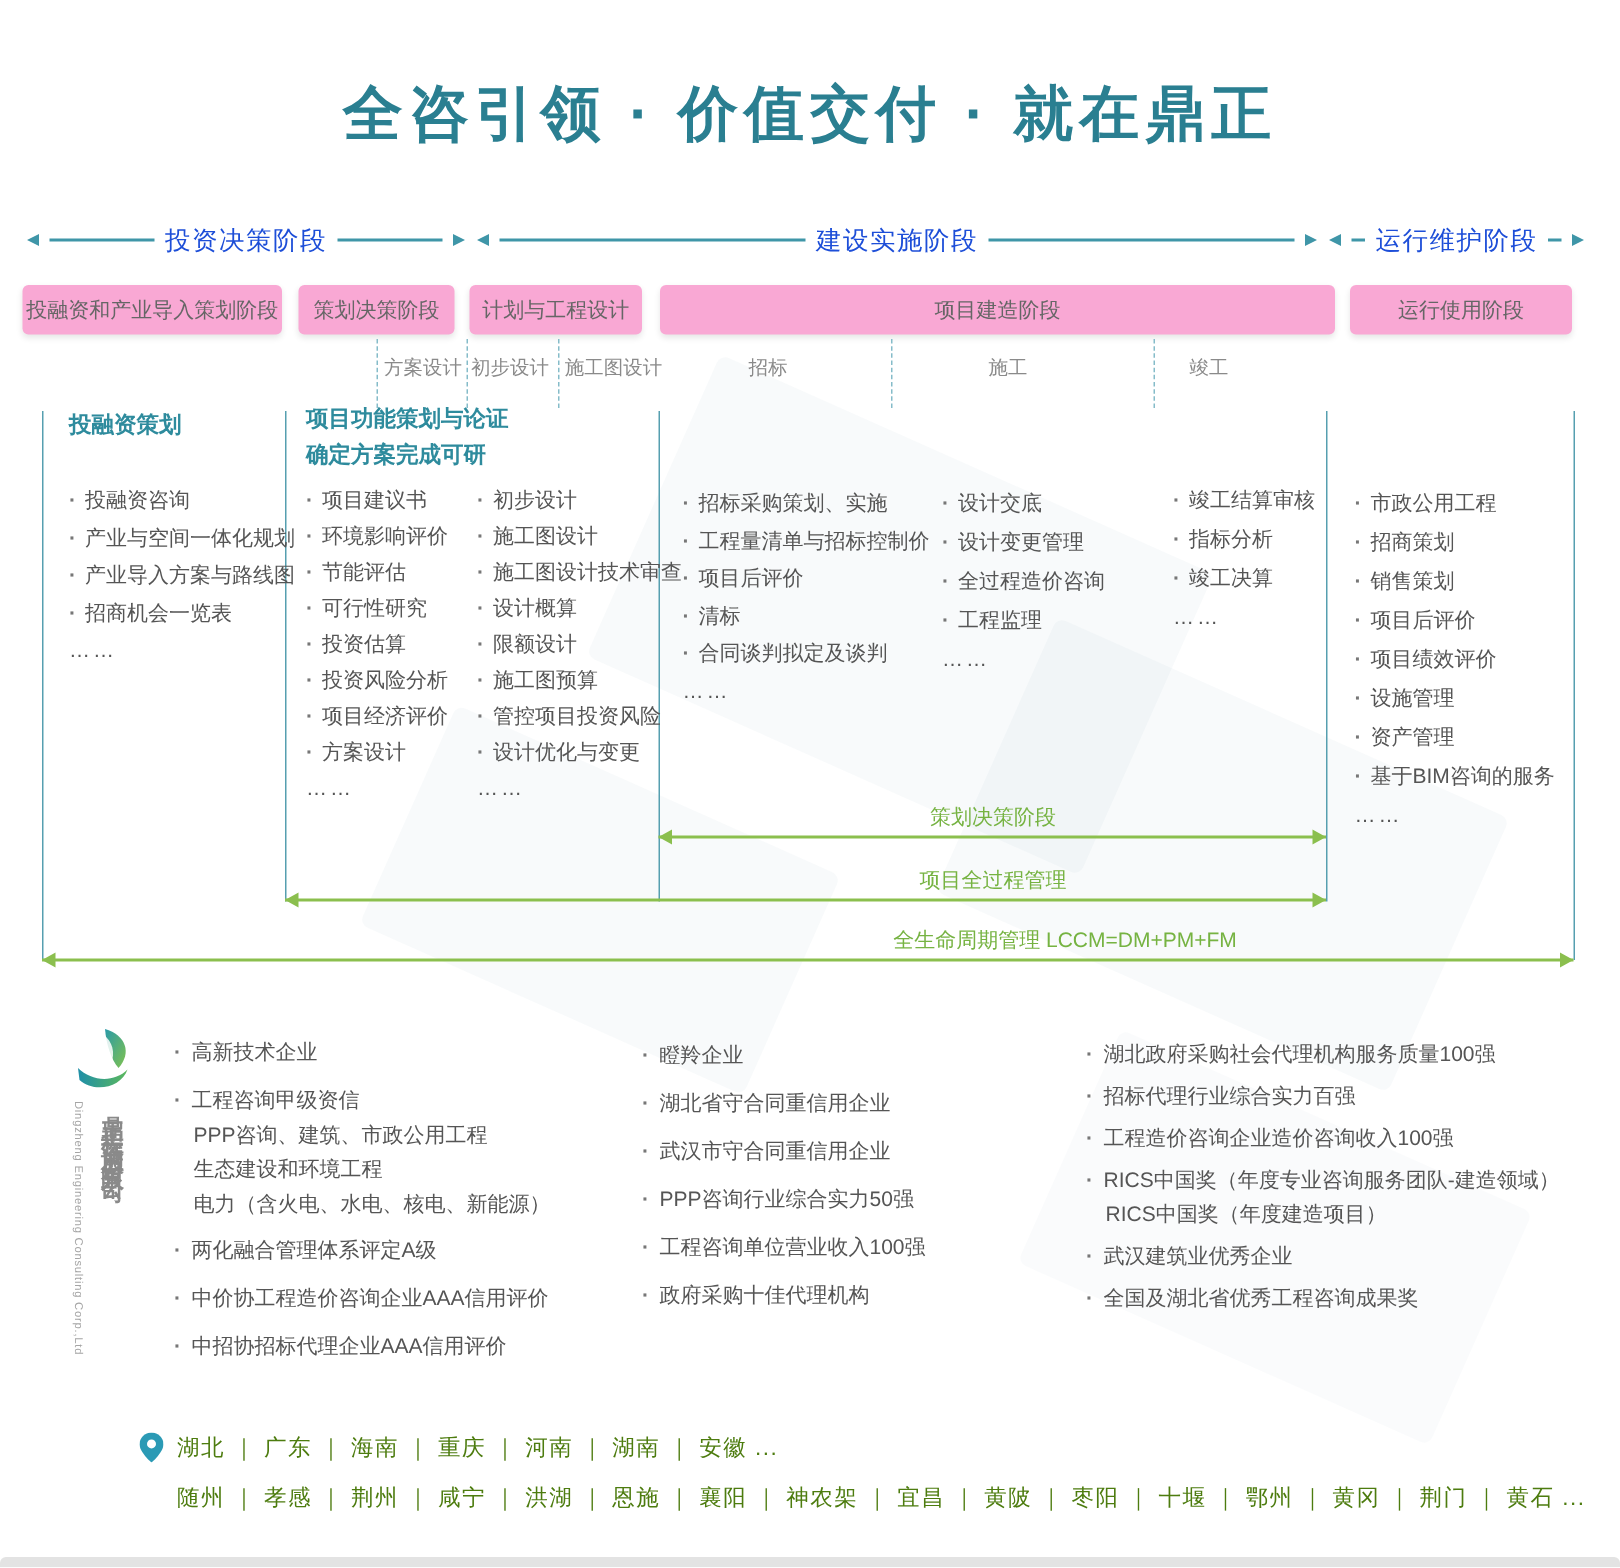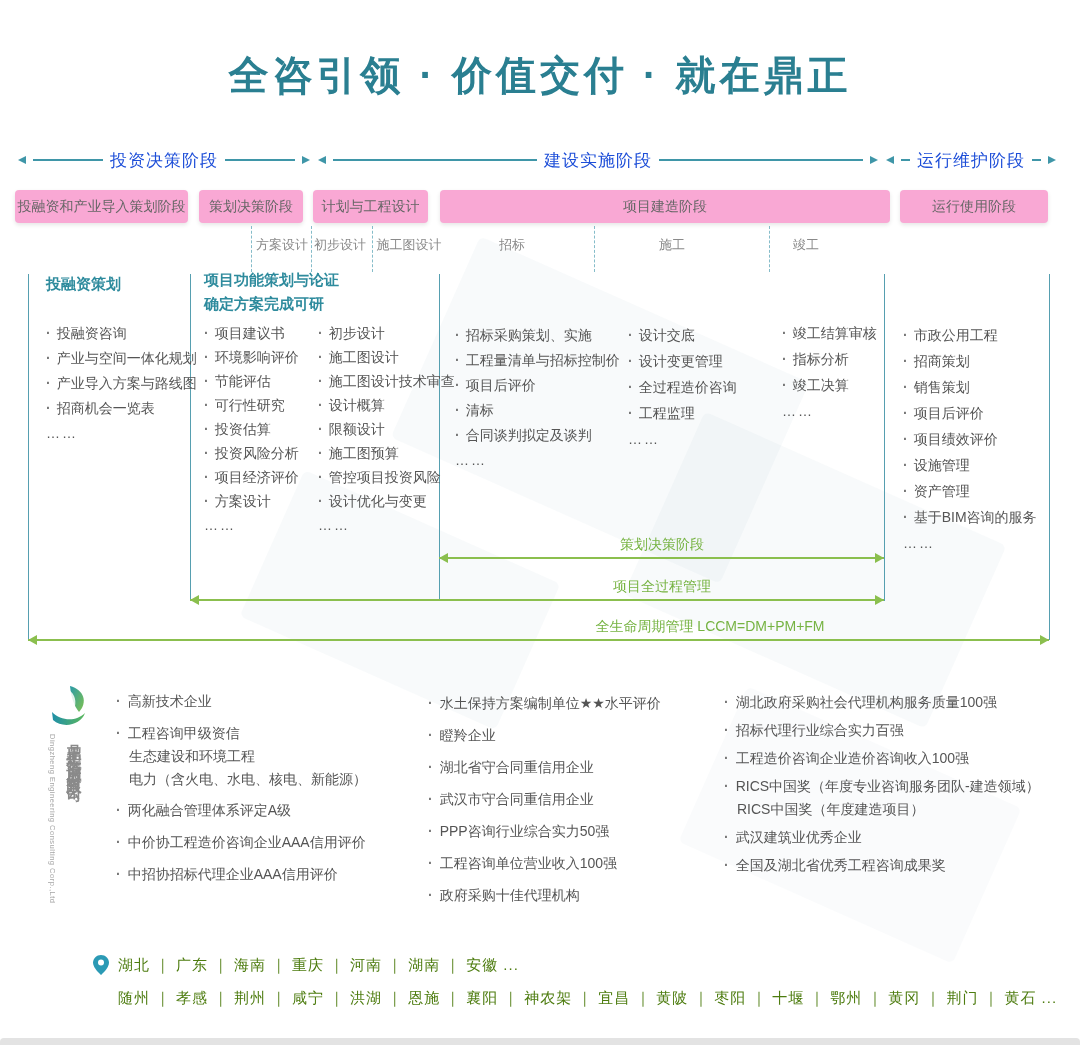--- a/index.html
+++ b/index.html
@@ -231,29 +231,29 @@
       <path d="M21 6 C27 10 29 18 26 25 C22 20 20 13 21 6 Z" fill="#ffffff" opacity="0.85"></path>
       <path d="M4 28 C13 37 28 38 37 29 C33 41 15 45 5 36 Z" fill="url(#lg2)"></path>
     </svg>
   </div>
   <div class="vname en">Dingzheng Engineering Consulting Corp.,Ltd</div>
   <div class="vname cn">鼎正工程咨询股份有限公司</div>
 
   <div class="qual" style="left:116px;top:690px;">
     <div class="q">高新技术企业</div>
     <div class="q" style="margin-bottom:0;">工程咨询甲级资信</div>
+    <div class="sub">PPP咨询、建筑、市政公用工程</div>
     <div class="sub">生态建设和环境工程</div>
     <div class="sub" style="margin-bottom:8px;">电力（含火电、水电、核电、新能源）</div>
     <div class="q">两化融合管理体系评定A级</div>
     <div class="q">中价协工程造价咨询企业AAA信用评价</div>
     <div class="q">中招协招标代理企业AAA信用评价</div>
   </div>
 
   <div class="qual sp-b" style="left:428px;top:692px;">
-    <div class="q">水土保持方案编制单位★★水平评价</div>
     <div class="q">瞪羚企业</div>
     <div class="q">湖北省守合同重信用企业</div>
     <div class="q">武汉市守合同重信用企业</div>
     <div class="q">PPP咨询行业综合实力50强</div>
     <div class="q">工程咨询单位营业收入100强</div>
     <div class="q">政府采购十佳代理机构</div>
   </div>
 
   <div class="qual sp-c" style="left:724px;top:691px;">
     <div class="q">湖北政府采购社会代理机构服务质量100强</div>

